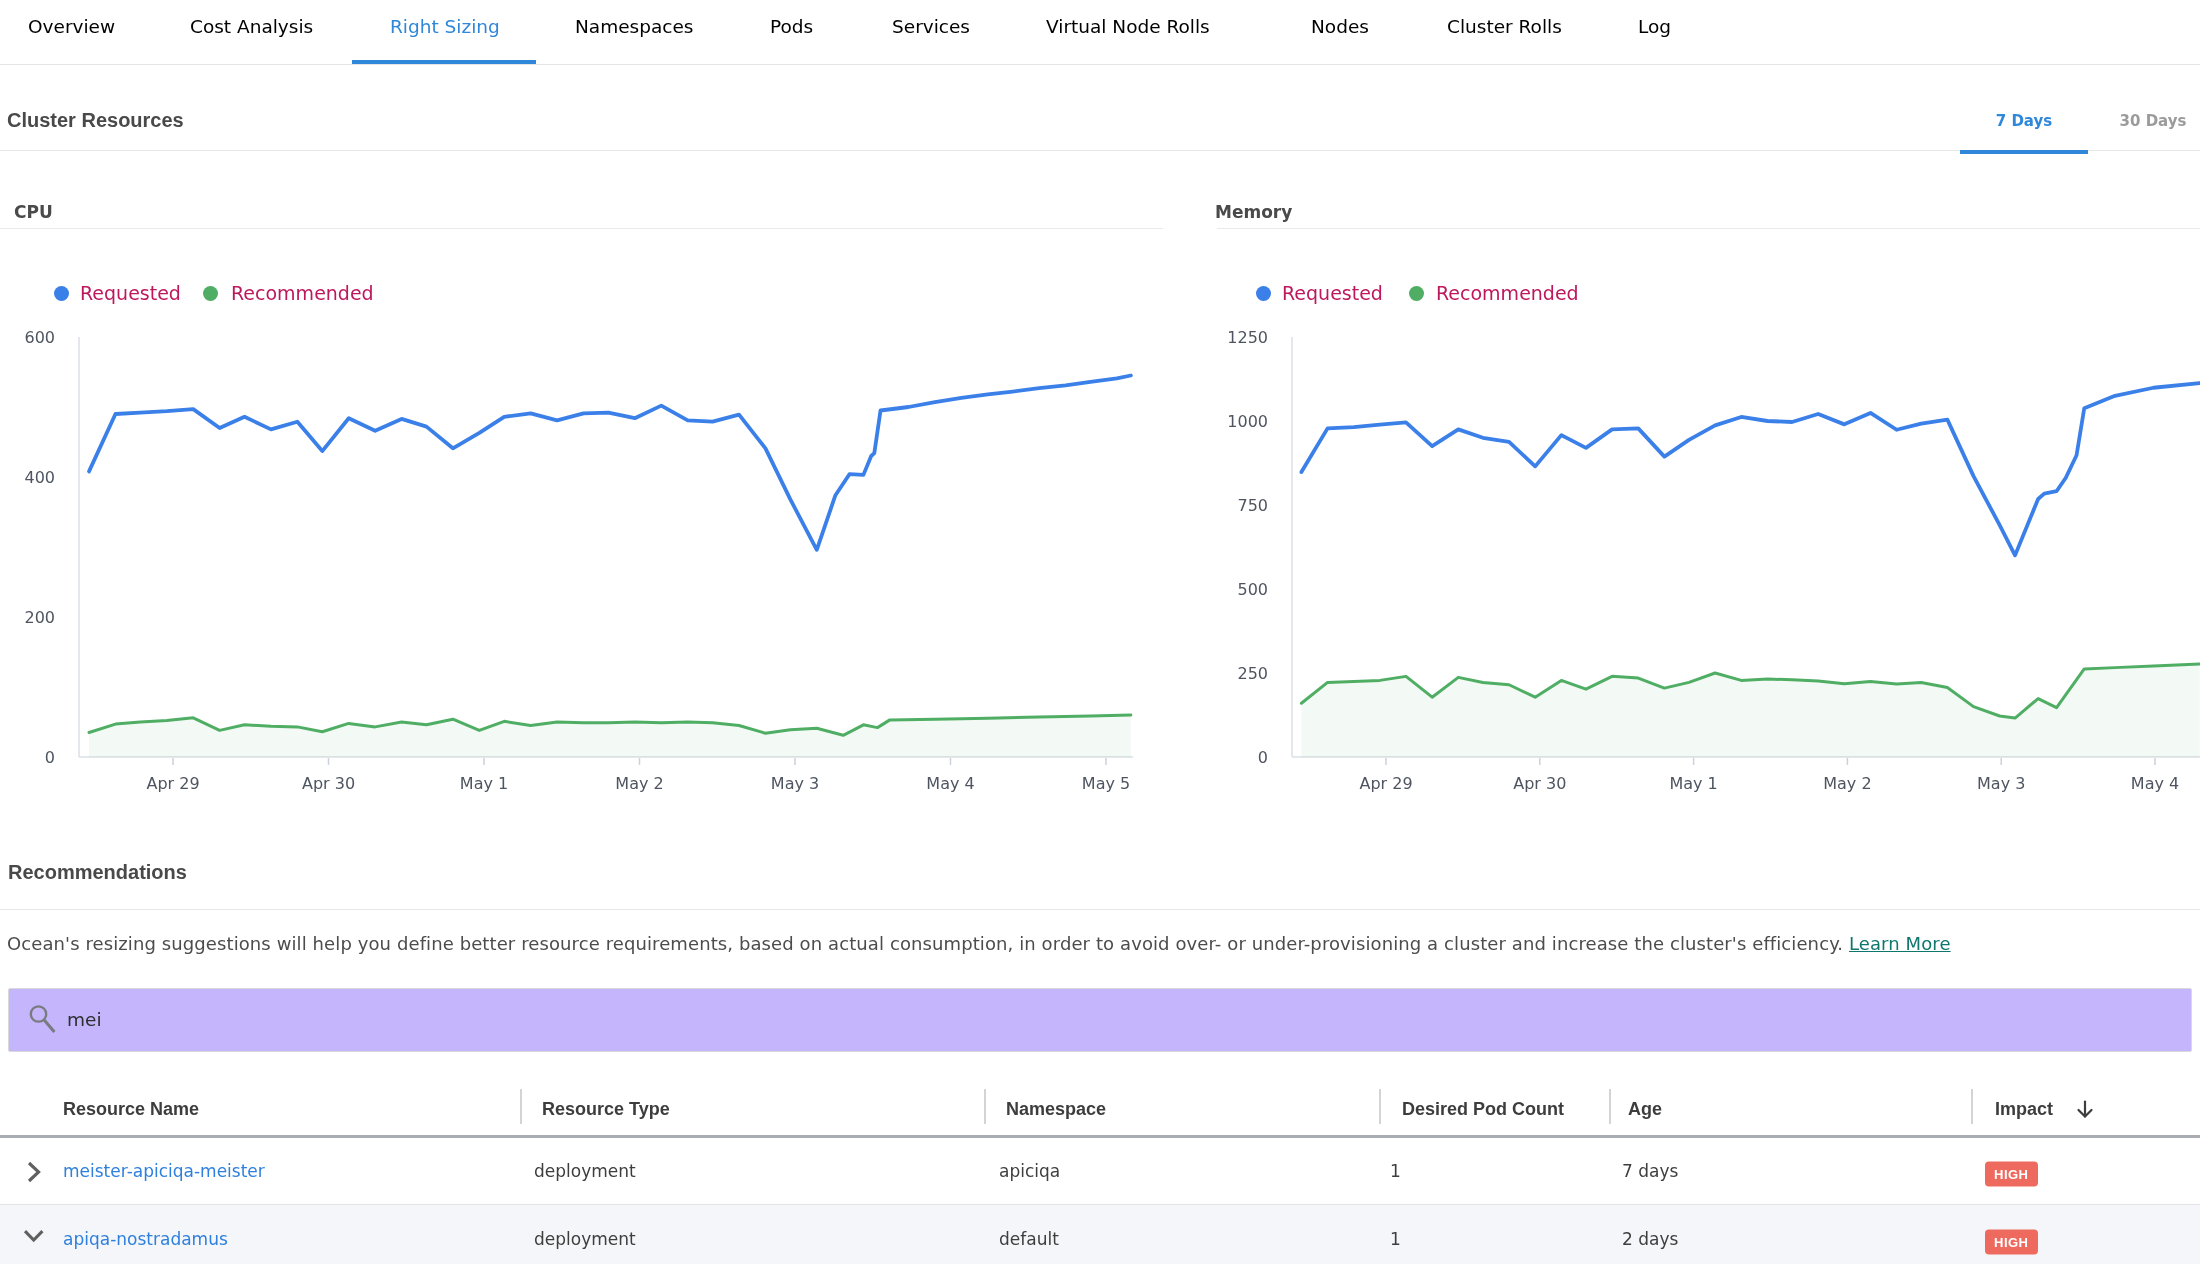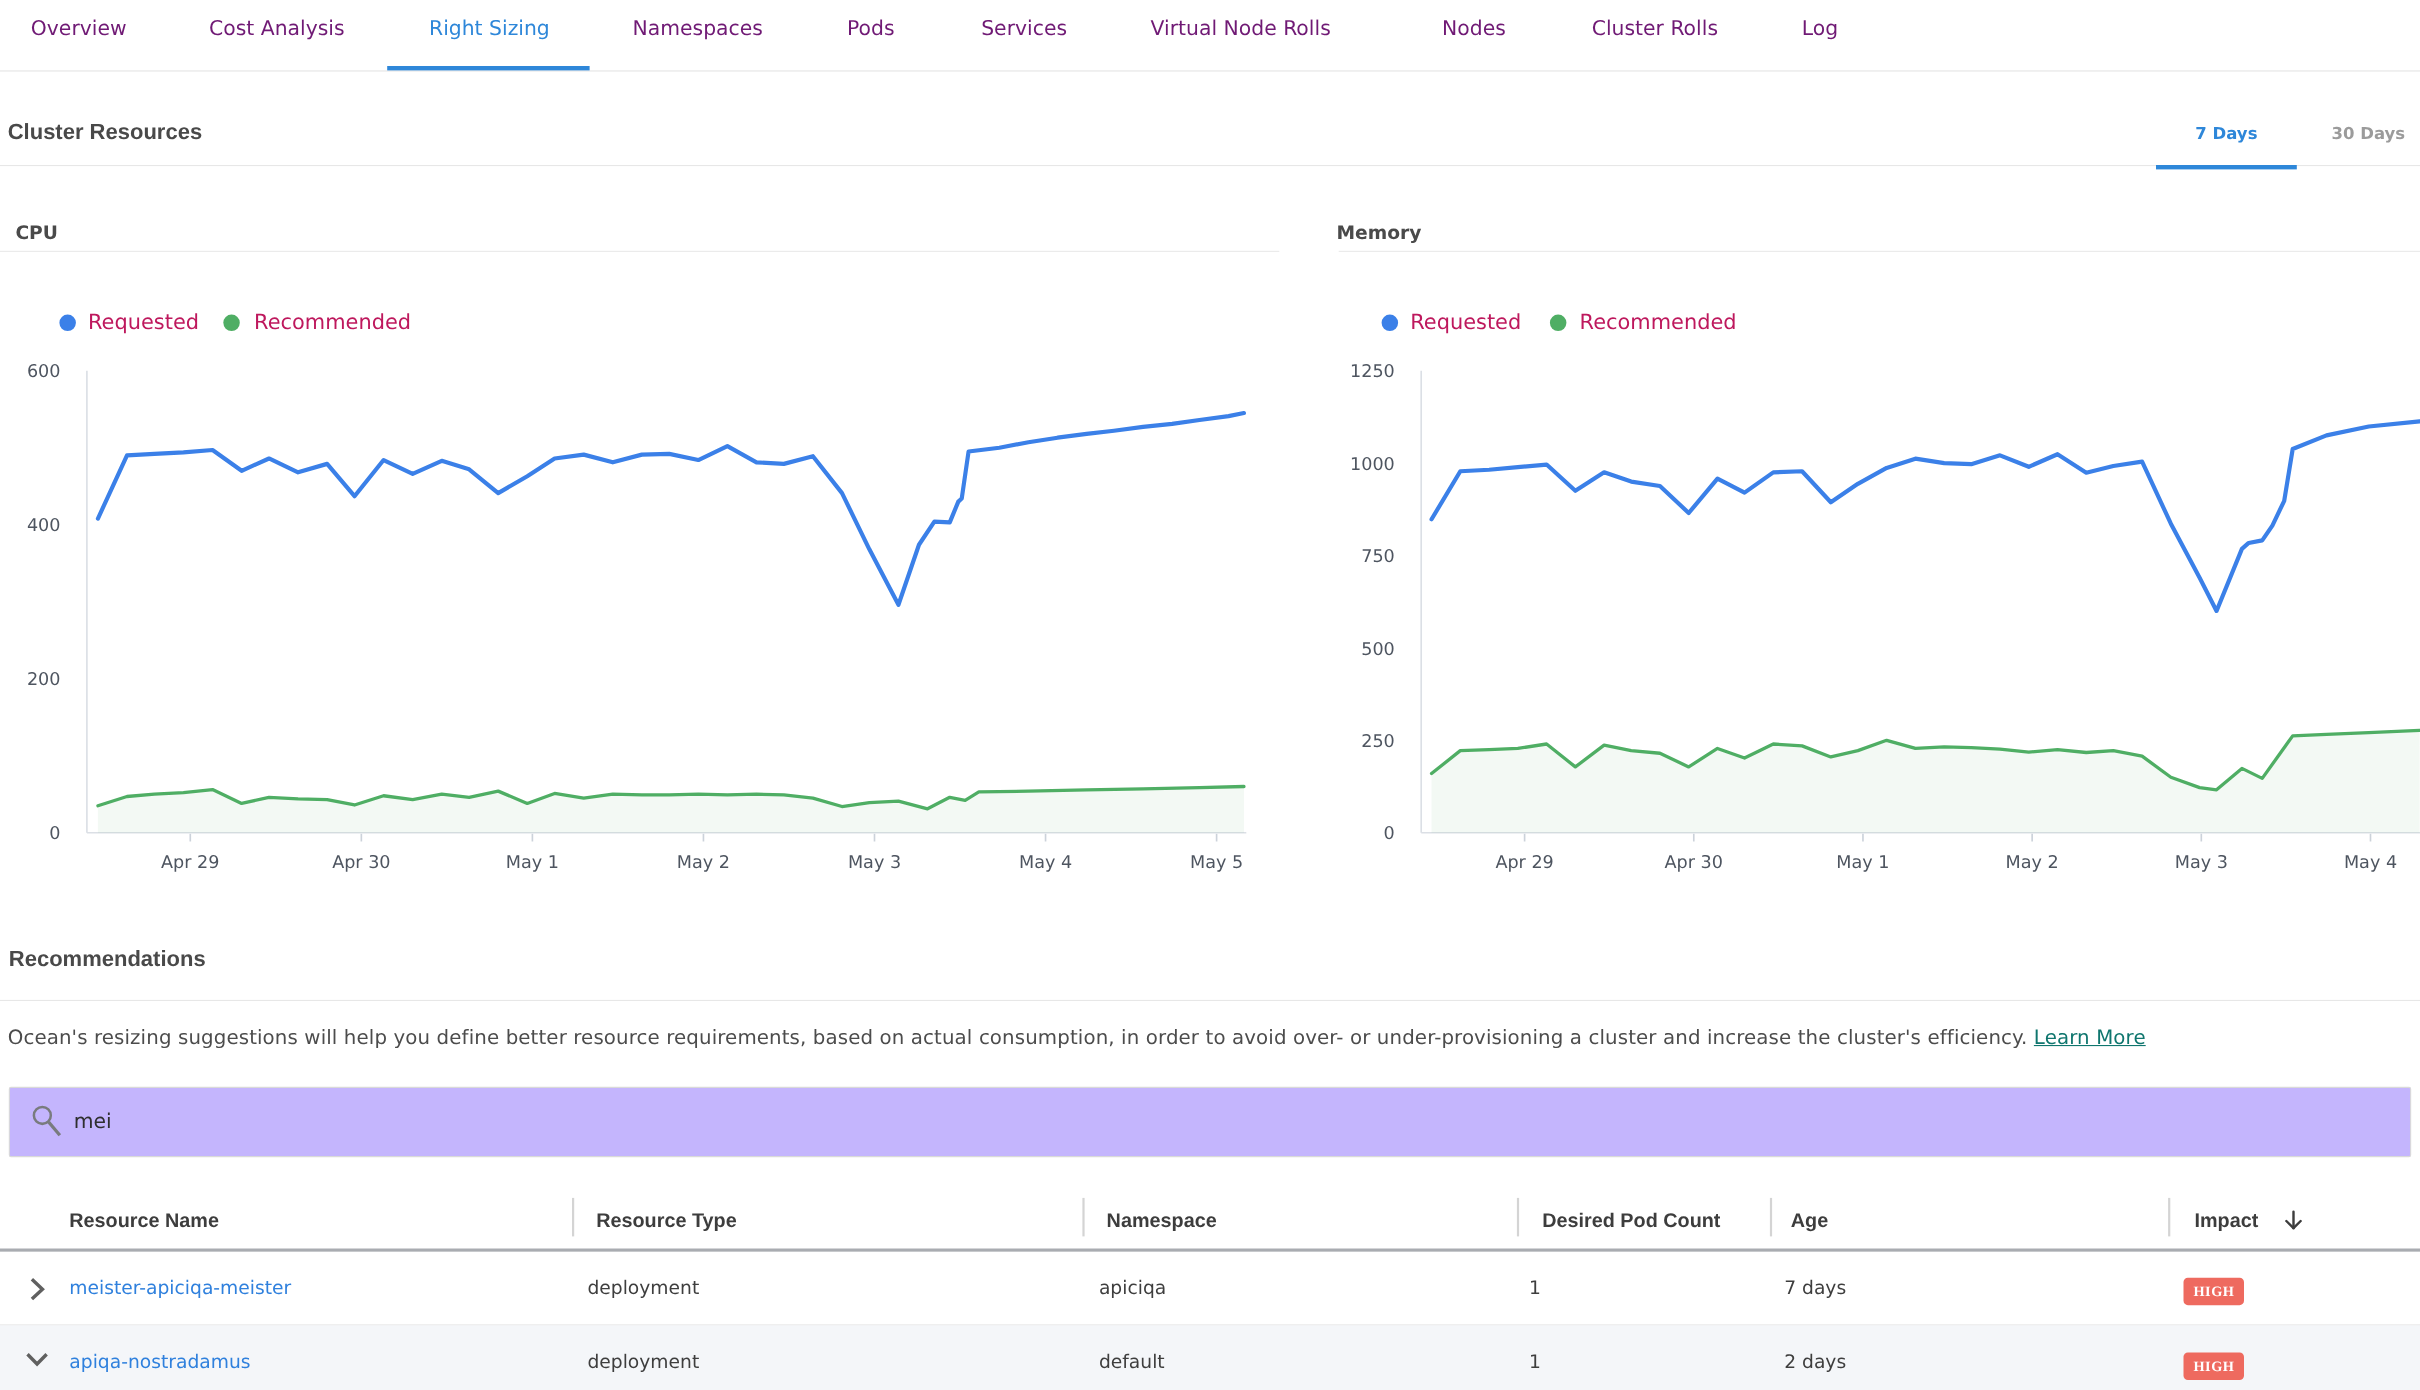--- a/index.html
+++ b/index.html
@@ -1,20 +1,20 @@
 <!DOCTYPE html>
 <html><head>
 <meta charset="utf-8">
 <style>
   html,body{margin:0;padding:0;background:#fff}
   body{font-family:"DejaVu Sans","Liberation Sans",sans-serif;color:#4a4a4a;-webkit-font-smoothing:antialiased}
   .page{position:relative;width:2200px;height:1264px;overflow:hidden;background:#fff}
   
   .tabbar{position:absolute;left:0;top:0;width:2200px;height:64px;border-bottom:1px solid #e4e4e4}
-  .tab{position:absolute;top:16px;font-size:18.5px;color:#701a75;cursor:pointer;white-space:nowrap}
+  .tab{position:absolute;top:16px;font-size:18.5px;color:#000000;cursor:pointer;white-space:nowrap}
   .tab.active{color:#2e87d9}
   .tab-underline{position:absolute;left:352px;top:60px;width:184px;height:4px;background:#2e87d9}
   
   .sechead{position:absolute;left:0;top:65px;width:2200px;height:85px;border-bottom:1px solid #e7e7e7}
   .page-title{position:absolute;left:7px;top:44px;font-size:20px;font-weight:700;font-family:"Liberation Sans",sans-serif;color:#494949}
   .period{position:absolute;top:47px;font-size:15px;font-weight:700;text-align:center;cursor:pointer}
   .period.p7{left:1960px;width:128px;color:#2e87d9}
   .period.p30{left:2088px;width:130px;color:#9b9b9b}
   .period-underline{position:absolute;left:1960px;top:85px;width:128px;height:3.5px;background:#2e87d9}
   
@@ -51,21 +51,21 @@
   .cell{position:absolute;top:50%;transform:translateY(-50%);font-size:17px;color:#3e3e3e;white-space:nowrap}
   .cell.name{color:#2f80dd;cursor:pointer}
   .cell.c-name{left:63px}
   .cell.c-type{left:534px}
   .cell.c-ns{left:999px}
   .cell.c-pods{left:1390px}
   .cell.c-age{left:1622px}
   .chev{position:absolute;cursor:pointer}
   .chev.right{left:26px;top:23px}
   .chev.down{left:23px;top:24px}
-  .badge{position:absolute;left:1985px;top:calc(50% + 3px);transform:translateY(-50%);background:#ee6a5f;color:#fff;font-size:13px;font-weight:700;font-family:Liberation Serif, serif;letter-spacing:.5px;line-height:1;padding:6px 9px;border-radius:4px}
+  .badge{position:absolute;left:1985px;top:calc(50% + 3px);transform:translateY(-50%);background:#ee6a5f;color:#fff;font-size:13px;font-weight:700;font-family:Liberation Sans, sans-serif;letter-spacing:.5px;line-height:1;padding:6px 9px;border-radius:4px}
 </style>
 </head>
 <body>
 
 <div class="page">
 
   <nav class="tabbar">
     <div class="tab" style="left:28px">Overview</div>
     <div class="tab" style="left:190px">Cost Analysis</div>
     <div class="tab active" style="left:390px">Right Sizing</div>

